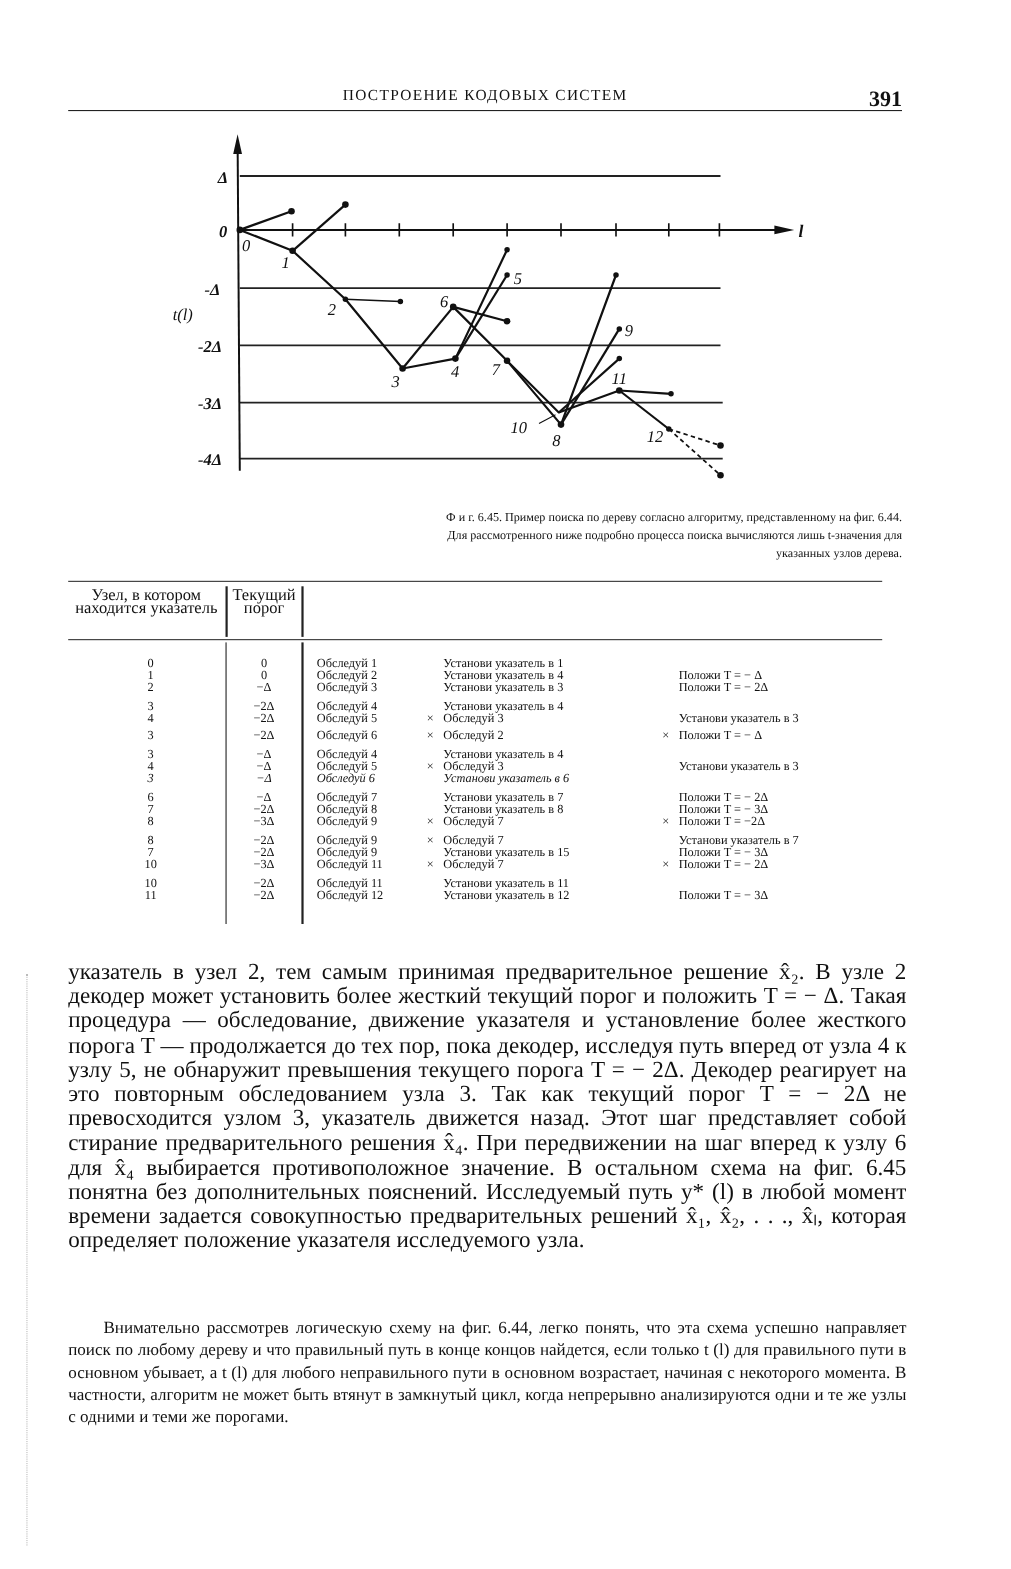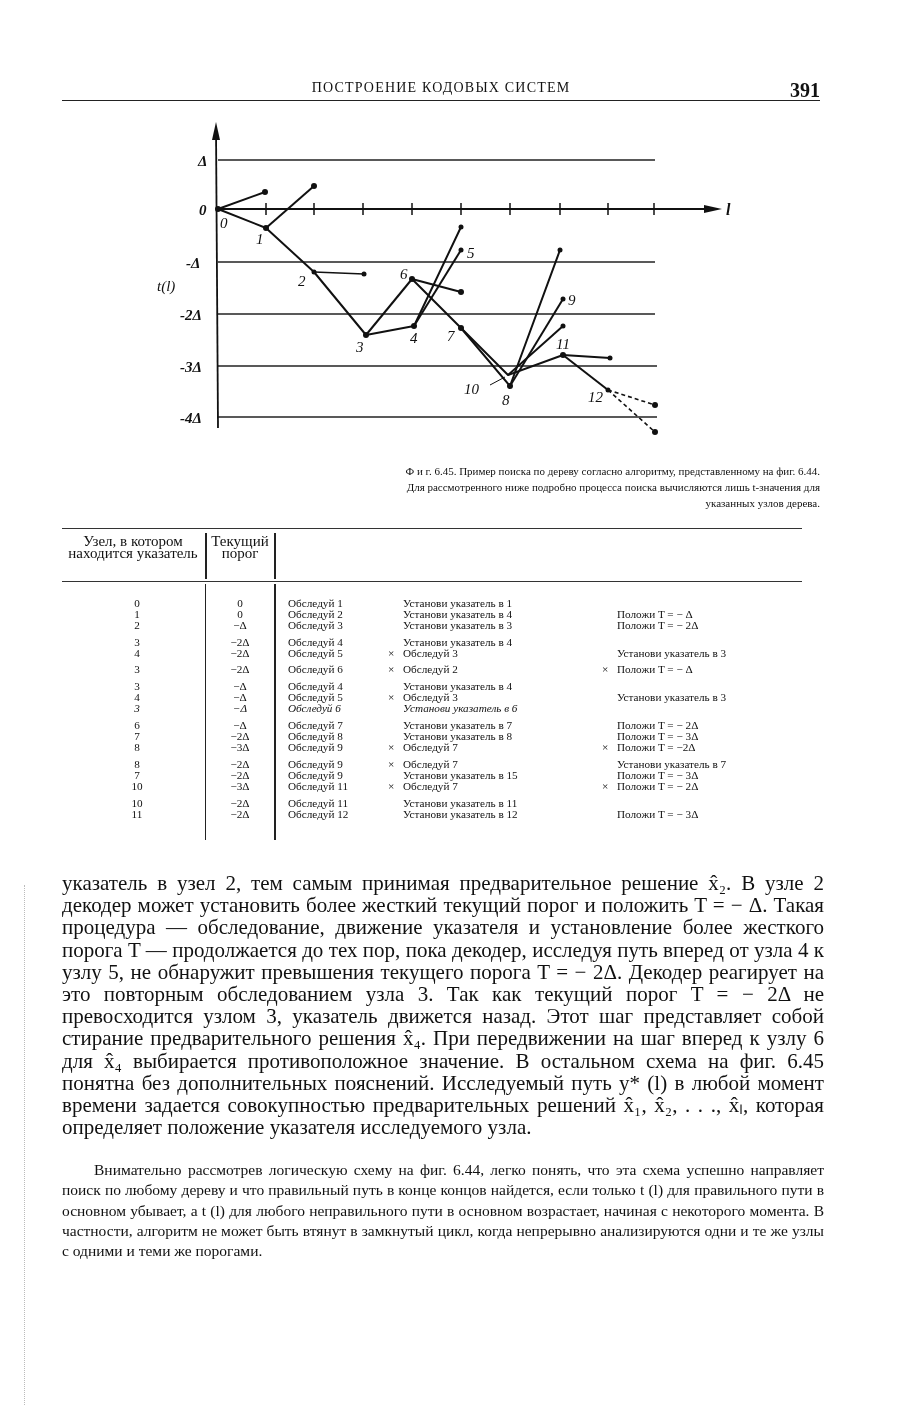--- a/index.html
+++ b/index.html
@@ -30,21 +30,21 @@
   .thr { left: 150px; width: 56px; text-align: center; }
   .a1 { left: 226px; }
   .x1 { left: 326px; }
   .a2 { left: 341px; }
   .x2 { left: 540px; }
   .a3 { left: 555px; }
   .italic { font-style: italic; }
   .text { position: absolute; left: 62px; width: 762px; font-size: 21px; line-height: 22.2px;
           text-align: justify; font-family: "Liberation Serif", serif; }
   .p1 { top: 872px; }
-  .p2 { top: 1160px; text-indent: 32px; font-size: 15.5px; line-height: 20.3px; }
+  .p2 { top: 1198px; text-indent: 32px; font-size: 15.5px; line-height: 20.3px; }
   .margin-line { position: absolute; left: 24px; top: 885px; width: 1px; height: 520px;
                  border-left: 1px dotted #bbb; }
 </style>
 </head>
 <body>
 
 <div class="margin-line"></div>
 
 <div class="header">
   <div class="title">ПОСТРОЕНИЕ КОДОВЫХ СИСТЕМ</div>

